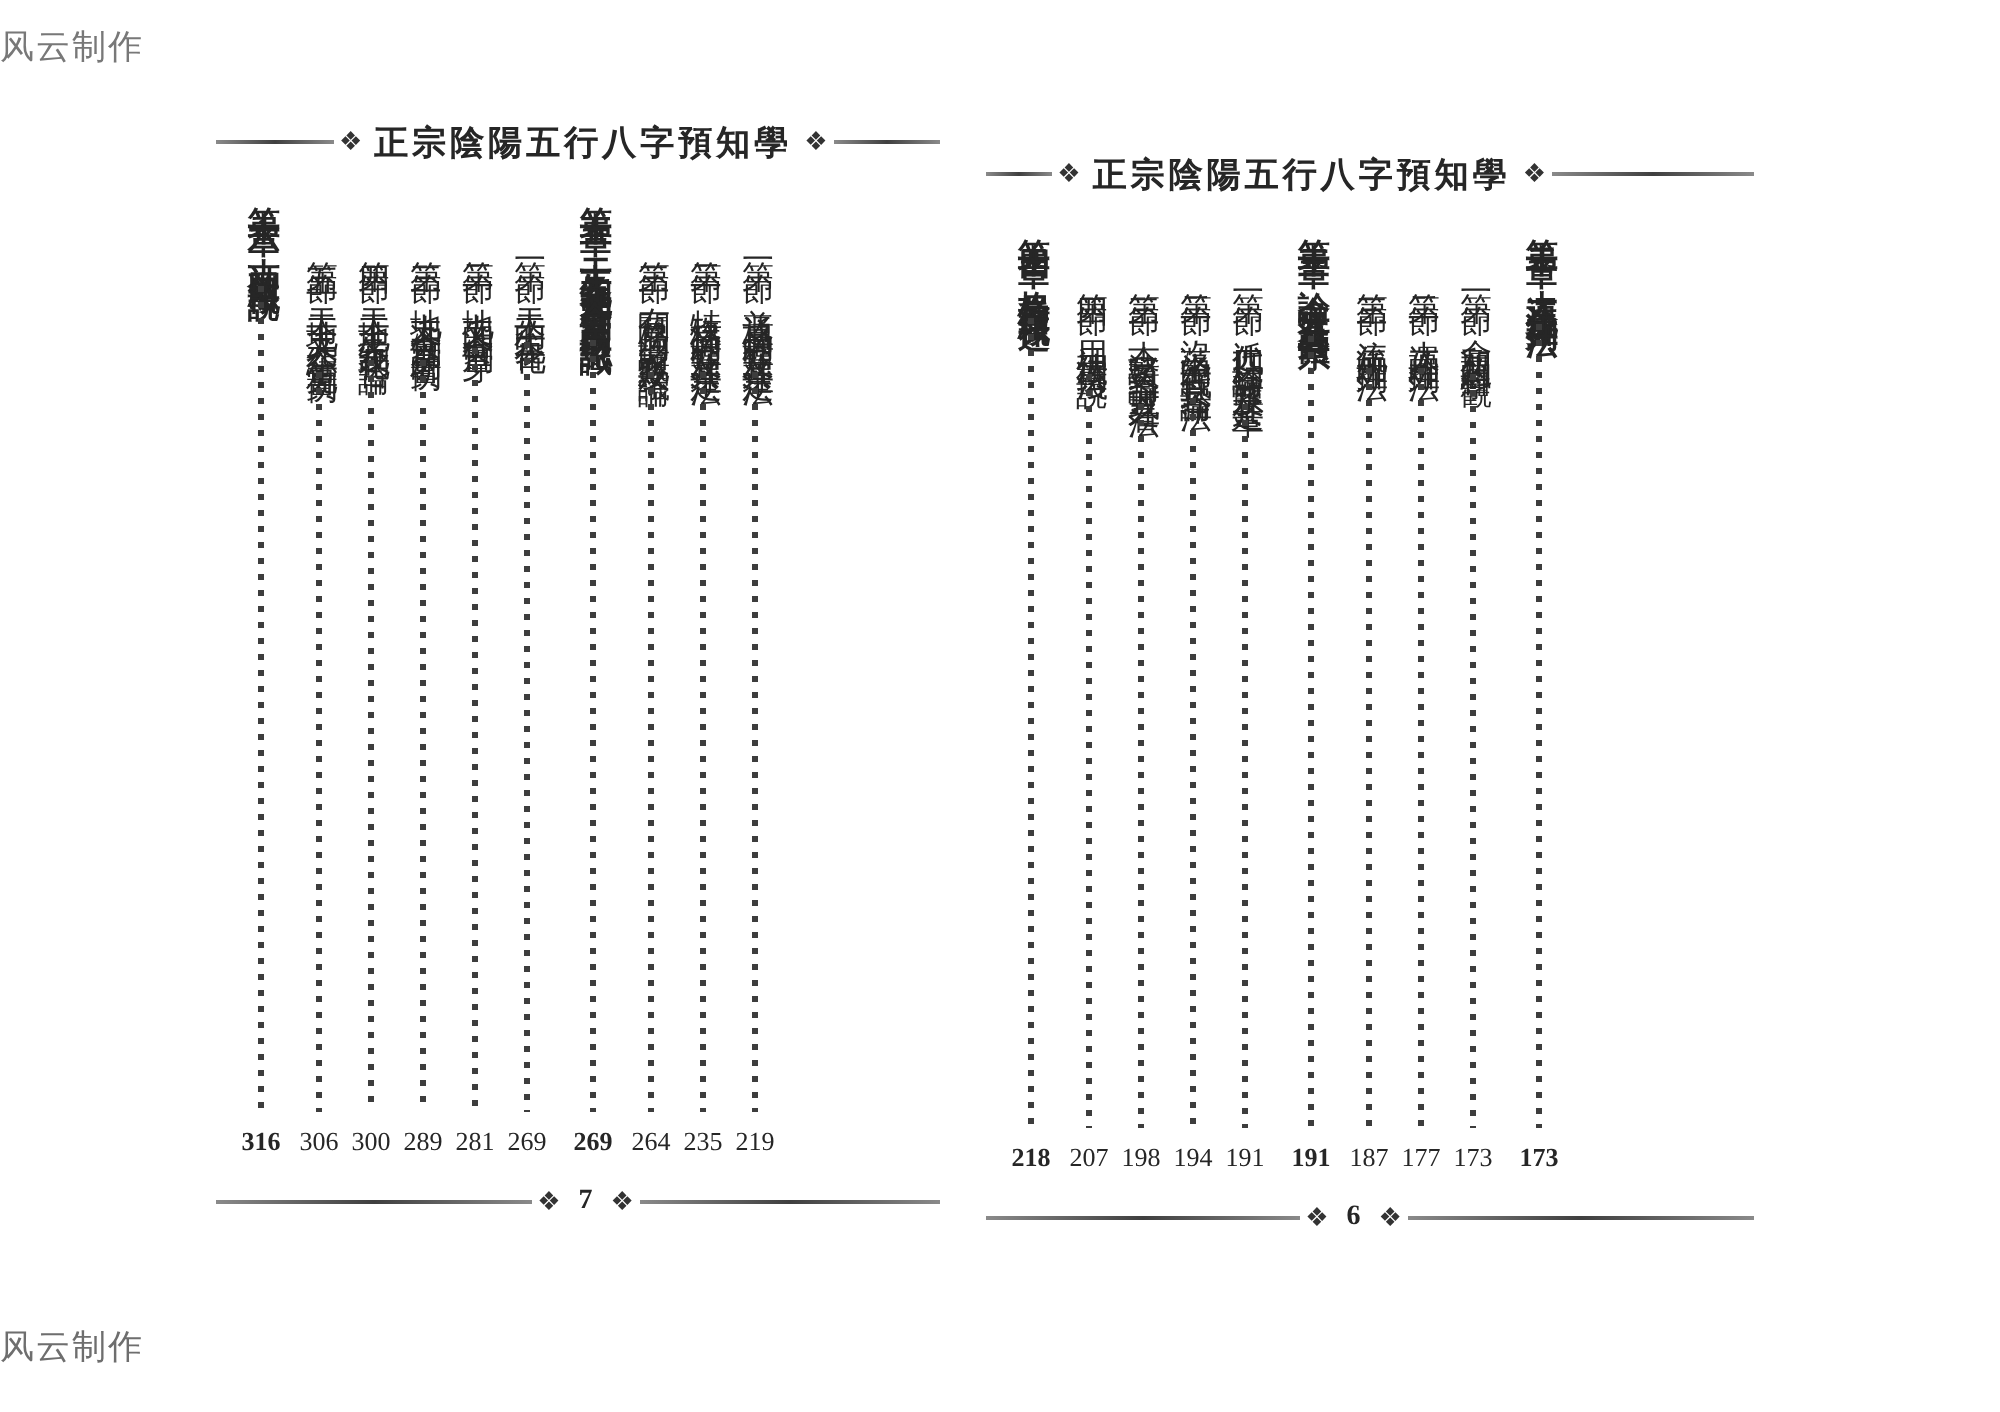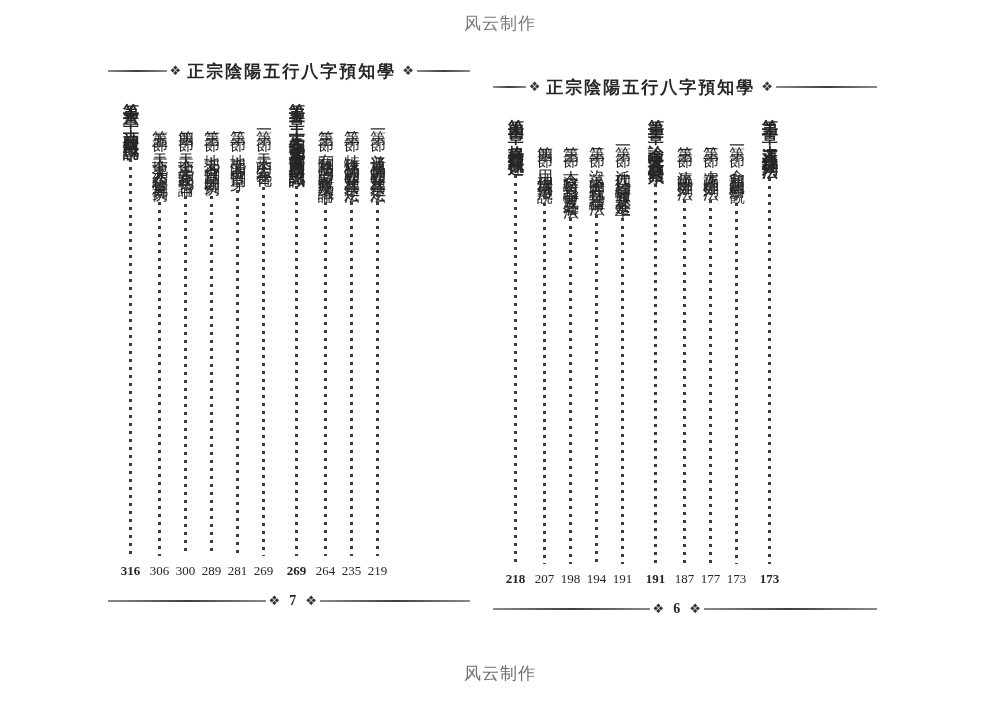--- a/index.html
+++ b/index.html
@@ -1,21 +1,21 @@
 <!DOCTYPE html>
 <html><head>
 <meta charset="utf-8">
 <style>
   html,body{margin:0;padding:0;}
   body{
     width:1000px;height:706px;position:relative;background:#ffffff;overflow:hidden;
     font-family:"Liberation Serif","DejaVu Serif",serif;color:#262626;
   }
   .watermark{
-    position:absolute;width:100%;text-align:center;font-size:17px;letter-spacing:1px;
+    position:absolute;width:100%;font-size:17px;letter-spacing:1px;
     color:#787878;font-family:"Liberation Sans","DejaVu Sans",sans-serif;
   }
   .watermark.top{top:12px;}
   .watermark.bottom{top:662px;color:#6e6e6e;}
 
   .page{position:absolute;}
   .page-left{left:108px;top:60px;width:362px;height:552px;}
   .page-right{left:493px;top:76px;width:384px;height:548px;}
 
   .page-header,.page-footer{display:flex;align-items:center;height:22px;}

